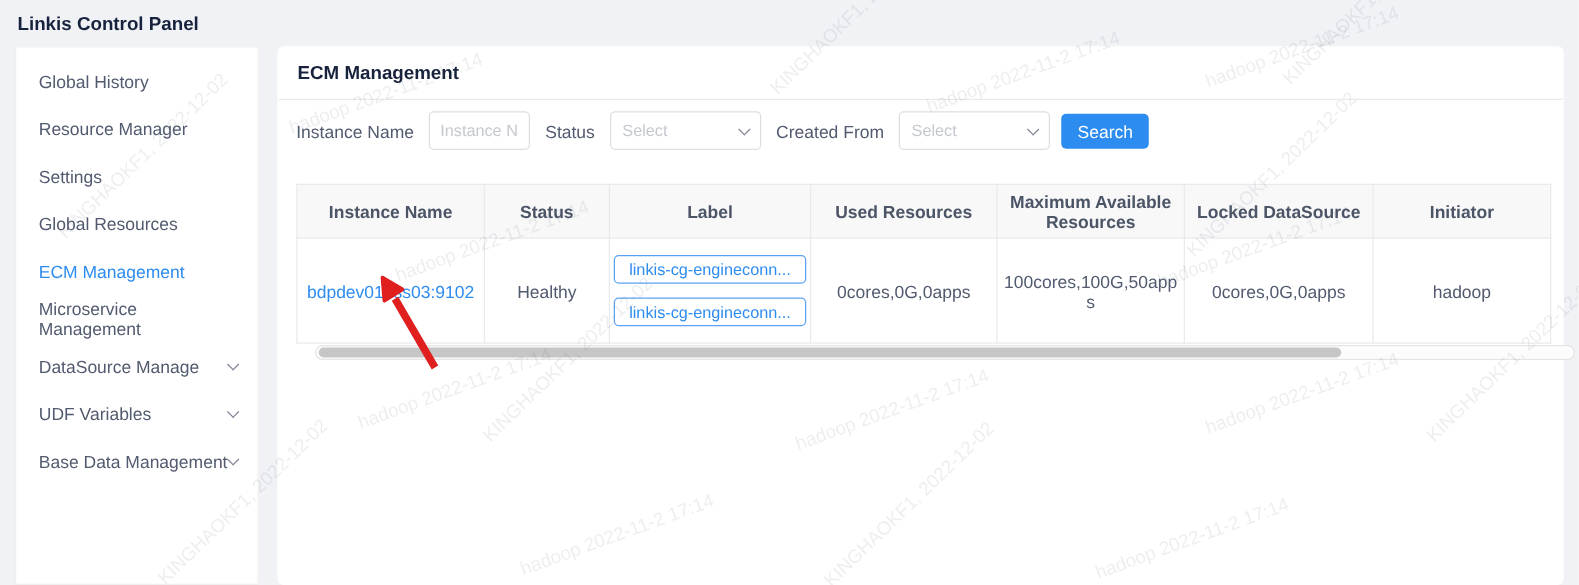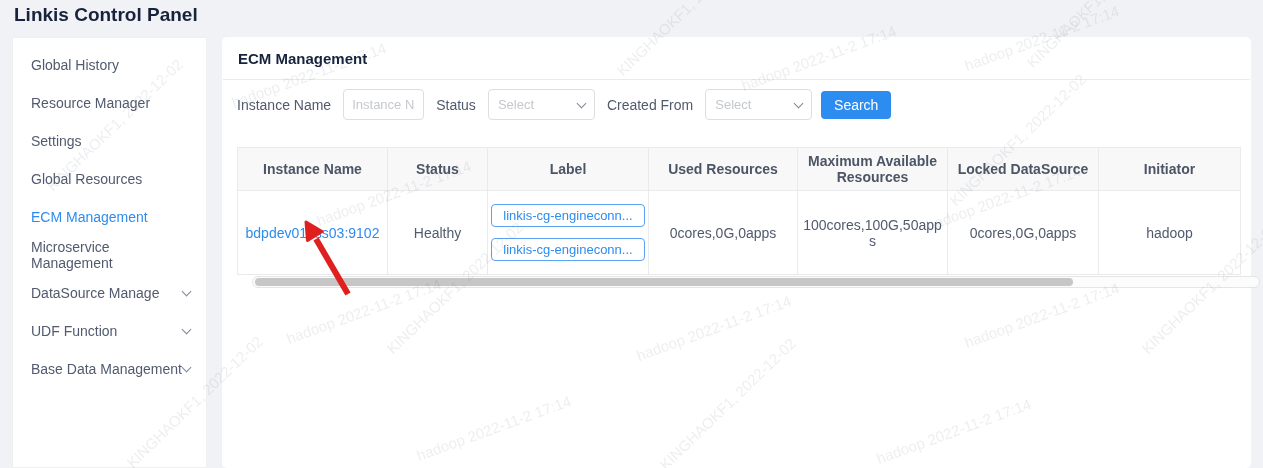--- a/index.html
+++ b/index.html
@@ -6,38 +6,38 @@
     --primary:#2d8cf0; --arrow-red:#e01f1f; --border:#e8eaec;
     --text:#515a6e; --title-text:#17233d; --header-bg:#f8f8f9; --placeholder:#c5c8ce;
   }
   *{box-sizing:border-box; margin:0; padding:0;}
   html,body{width:1263px;height:468px;}
   body{
     position:relative; overflow:hidden; background:#f1f2f5;
     font-family:"Liberation Sans",sans-serif; color:var(--text); font-size:14px;
   }
   
-  .app-title{position:absolute; left:14px; top:4px; font-size:19px; font-weight:bold; color:var(--title-text);}
+  .app-title{position:absolute; left:14px; top:11px; font-size:15px; font-weight:bold; color:var(--title-text);}
   .sidebar{position:absolute; left:12px; top:37px; width:195px; bottom:0; background:#fff; border:1px solid #efefef;}
   .menu{padding-top:8px;}
   .menu-item{height:38px; display:flex; align-items:center; justify-content:space-between;
     padding:0 16px 0 18px; color:var(--text); cursor:pointer;}
   .menu-item.active{color:var(--primary);}
   .chev{width:7px;height:7px;border-right:1.4px solid #808695;border-bottom:1.4px solid #808695;
     transform:rotate(45deg); margin-top:-3px;}
   
   .main{position:absolute; left:222px; top:37px; width:1029px; bottom:0; background:#fff; border-radius:5px;}
   .panel-title{padding:13px 15px 12px; font-size:15px; font-weight:bold; color:var(--title-text);
     border-bottom:1px solid var(--border); margin:0 1px;}
   .filter-bar{display:flex; align-items:center; padding:9px 15px 0; gap:12px;}
   .filter-label{color:var(--text); white-space:nowrap;}
   .text-input{width:81px; height:31px; border:1px solid #dcdee2; border-radius:4px;
     padding:0 8px; font-size:13px; color:var(--text); font-family:"Liberation Sans",sans-serif; outline:none;}
   .text-input::placeholder{color:var(--placeholder);}
-  .select{width:107px; height:31px; border:1px solid #dcdee2; border-radius:4px;
+  .select{width:121px; height:31px; border:1px solid #dcdee2; border-radius:4px;
     display:flex; align-items:center; justify-content:space-between; padding:0 9px; cursor:pointer; background:#fff;}
   .select .sel-text{color:var(--placeholder); font-size:13px;}
   .search-btn{margin-left:-3px; width:70px; height:28px; border:none; border-radius:4px;
     background:var(--primary); color:#fff; font-size:14px; font-family:"Liberation Sans",sans-serif; cursor:pointer;}
   
   .table-wrap{margin:27px 15px 0; width:1003px;}
   table{border-collapse:collapse; table-layout:fixed; width:1003px; text-align:center; font-size:14px; color:var(--text);}
   th{background:var(--header-bg); font-weight:bold; border:1px solid var(--border);
     padding:5px 4px; line-height:16px; word-break:break-all; color:#4c5566;}
   td{border:1px solid var(--border); height:61px; padding:2px; word-break:break-all;}
@@ -97,21 +97,21 @@
       <span>ECM Management</span>
     </div>
     <div class="menu-item">
       <span>Microservice Management</span>
     </div>
     <div class="menu-item">
       <span>DataSource Manage</span>
       <span class="chev"></span>
     </div>
     <div class="menu-item">
-      <span>UDF Function</span>
+      <span>UDF Variables</span>
       <span class="chev"></span>
     </div>
     <div class="menu-item">
       <span>Base Data Management</span>
       <span class="chev"></span>
     </div>
   </div>
 </div>
 
 <div class="main">

